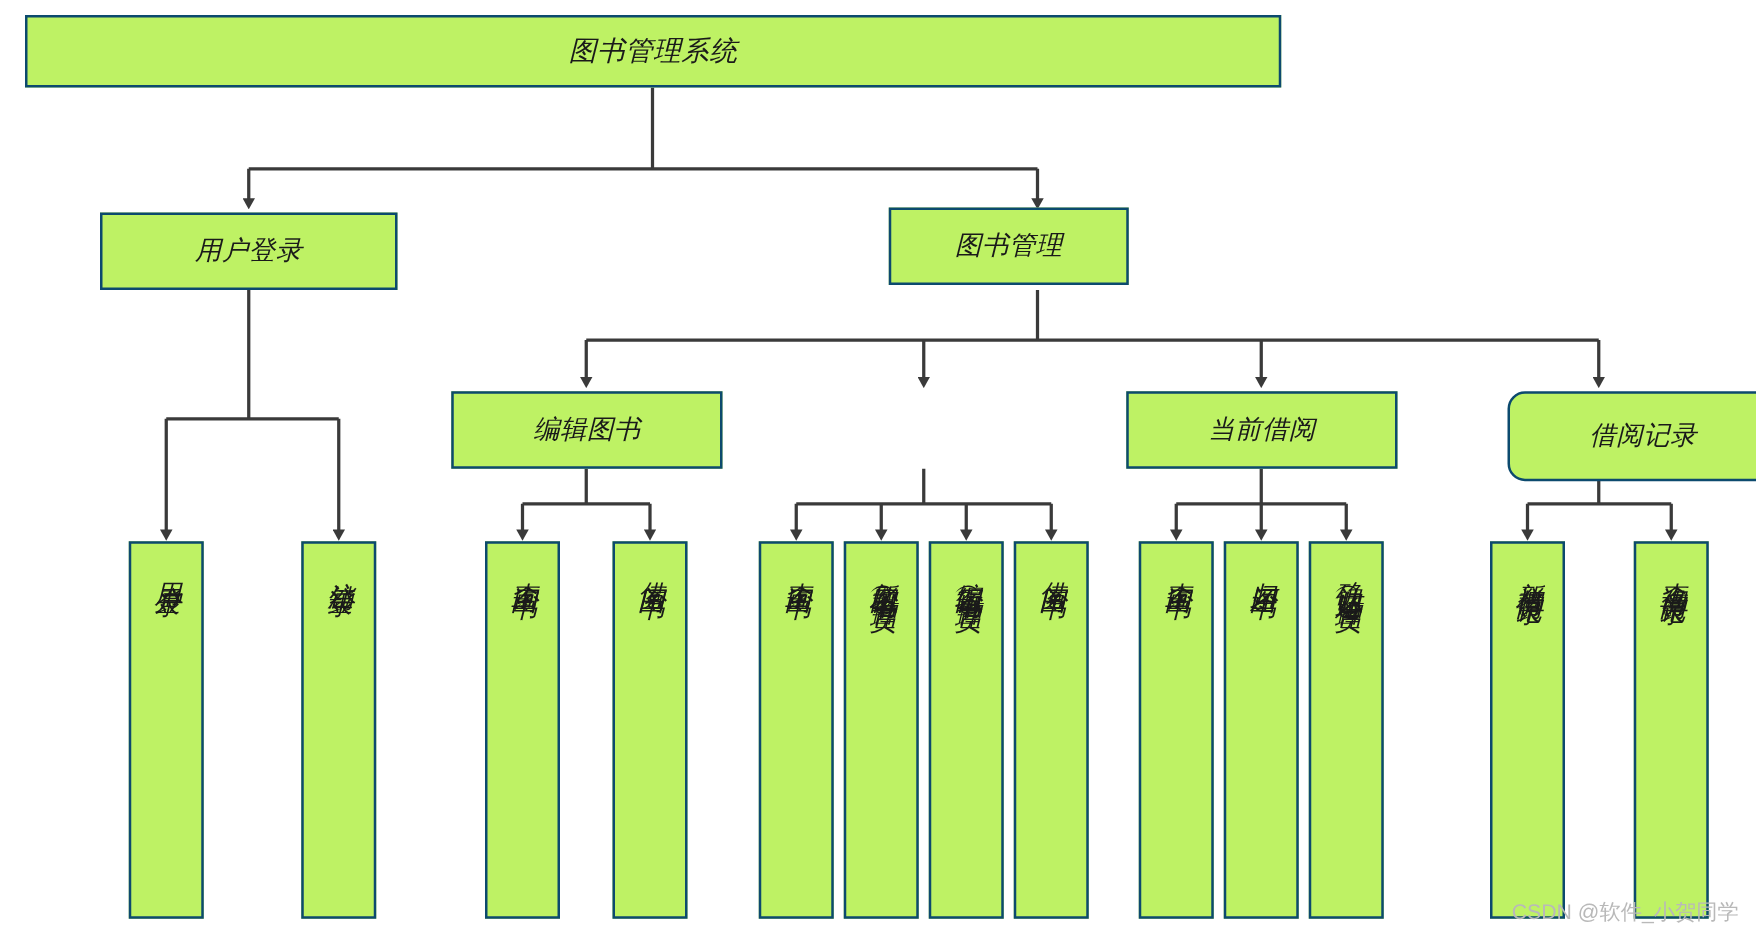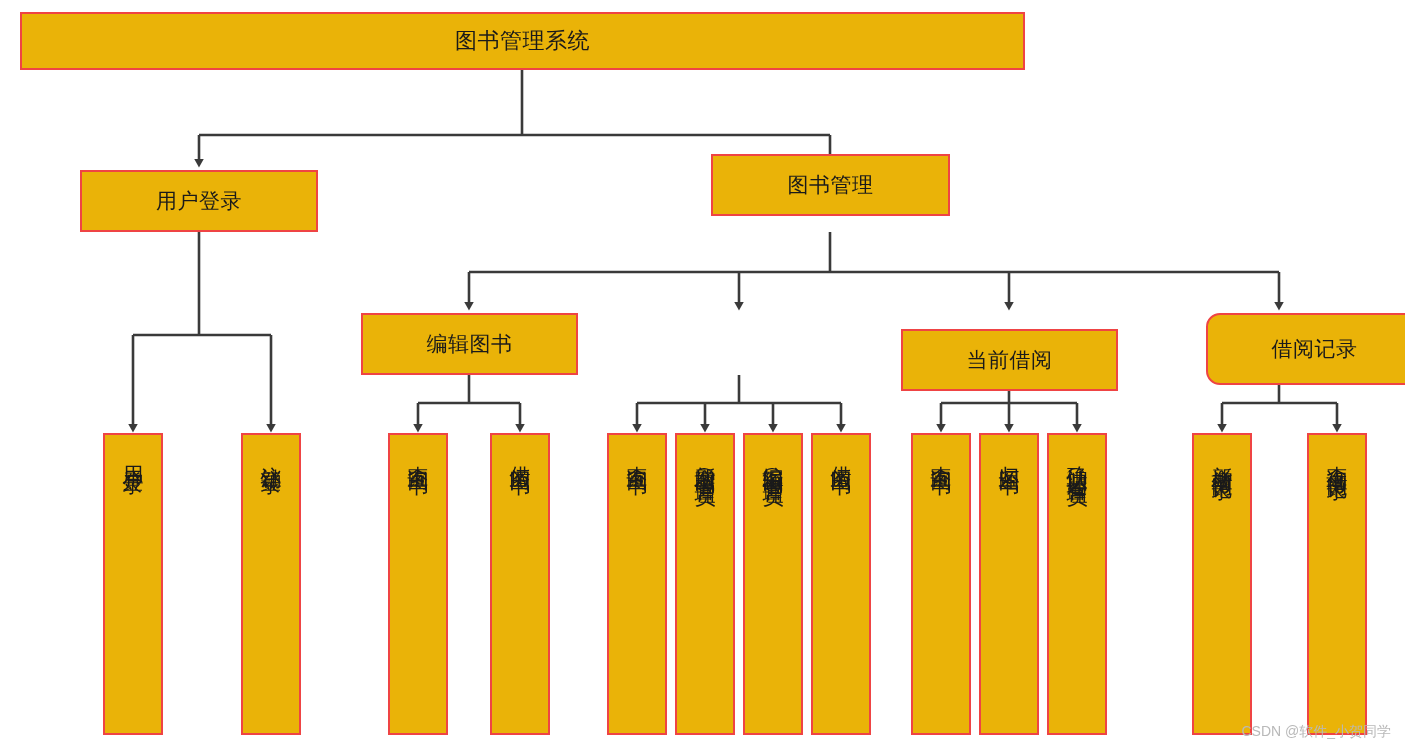--- a/index.html
+++ b/index.html
@@ -23,26 +23,27 @@
   #connectors {
     position: absolute;
     left: 0;
     top: 0;
     width: 1405px;
     height: 747px;
   }
   .node {
     position: absolute;
     box-sizing: border-box;
-    background: #eab308;
-    border: 2px solid #ef4444;
+    background: #bef264;
+    border: 2px solid #0c4a6e;
     display: flex;
     align-items: center;
     justify-content: center;
     z-index: 2;
+    font-style: italic;
   }
   .node .label {
     font-size: 21px;
     line-height: 1.18;
     color: #1a1a1a;
     letter-spacing: 0.5px;
     text-align: center;
     white-space: nowrap;
   }
   
@@ -60,21 +61,21 @@
     text-orientation: upright;
     font-size: 21px;
     line-height: 1.05;
     letter-spacing: 3px;
     white-space: nowrap;
   }
   #watermark {
     position: absolute;
     right: 14px;
     bottom: 6px;
-    font-size: 14px;
+    font-size: 17px;
     color: #b9b9b9;
     z-index: 3;
     white-space: nowrap;
     font-family: "Liberation Sans", "DejaVu Sans", sans-serif;
   }
 </style>
 </head>
 <body>
 
 <div id="canvas">
@@ -129,28 +130,28 @@
     </g>
   </svg>
 
   <div class="node root" style="left:20px; top:12px; width:1005px; height:58px;">
     <span class="label">图书管理系统</span>
   </div>
 
   <div class="node" style="left:80px; top:170px; width:238px; height:62px;">
     <span class="label">用户登录</span>
   </div>
-  <div class="node" style="left:711px; top:154px; width:239px; height:62px;">
+  <div class="node" style="left:711px; top:166px; width:192px; height:62px;">
     <span class="label">图书管理</span>
   </div>
 
   <div class="node" style="left:361px; top:313px; width:217px; height:62px;">
     <span class="label">编辑图书</span>
   </div>
-  <div class="node" style="left:901px; top:329px; width:217px; height:62px;">
+  <div class="node" style="left:901px; top:313px; width:217px; height:62px;">
     <span class="label">当前借阅</span>
   </div>
   <div class="node" style="left:1206px; top:313px; width:217px; height:72px;border-radius:14px;">
     <span class="label">借阅记录</span>
   </div>
 
   <div class="node vert" style="left:103px; top:433px; width:60px; height:302px;">
     <span class="label">用户登录</span>
   </div>
   <div class="node vert" style="left:241px; top:433px; width:60px; height:302px;">

